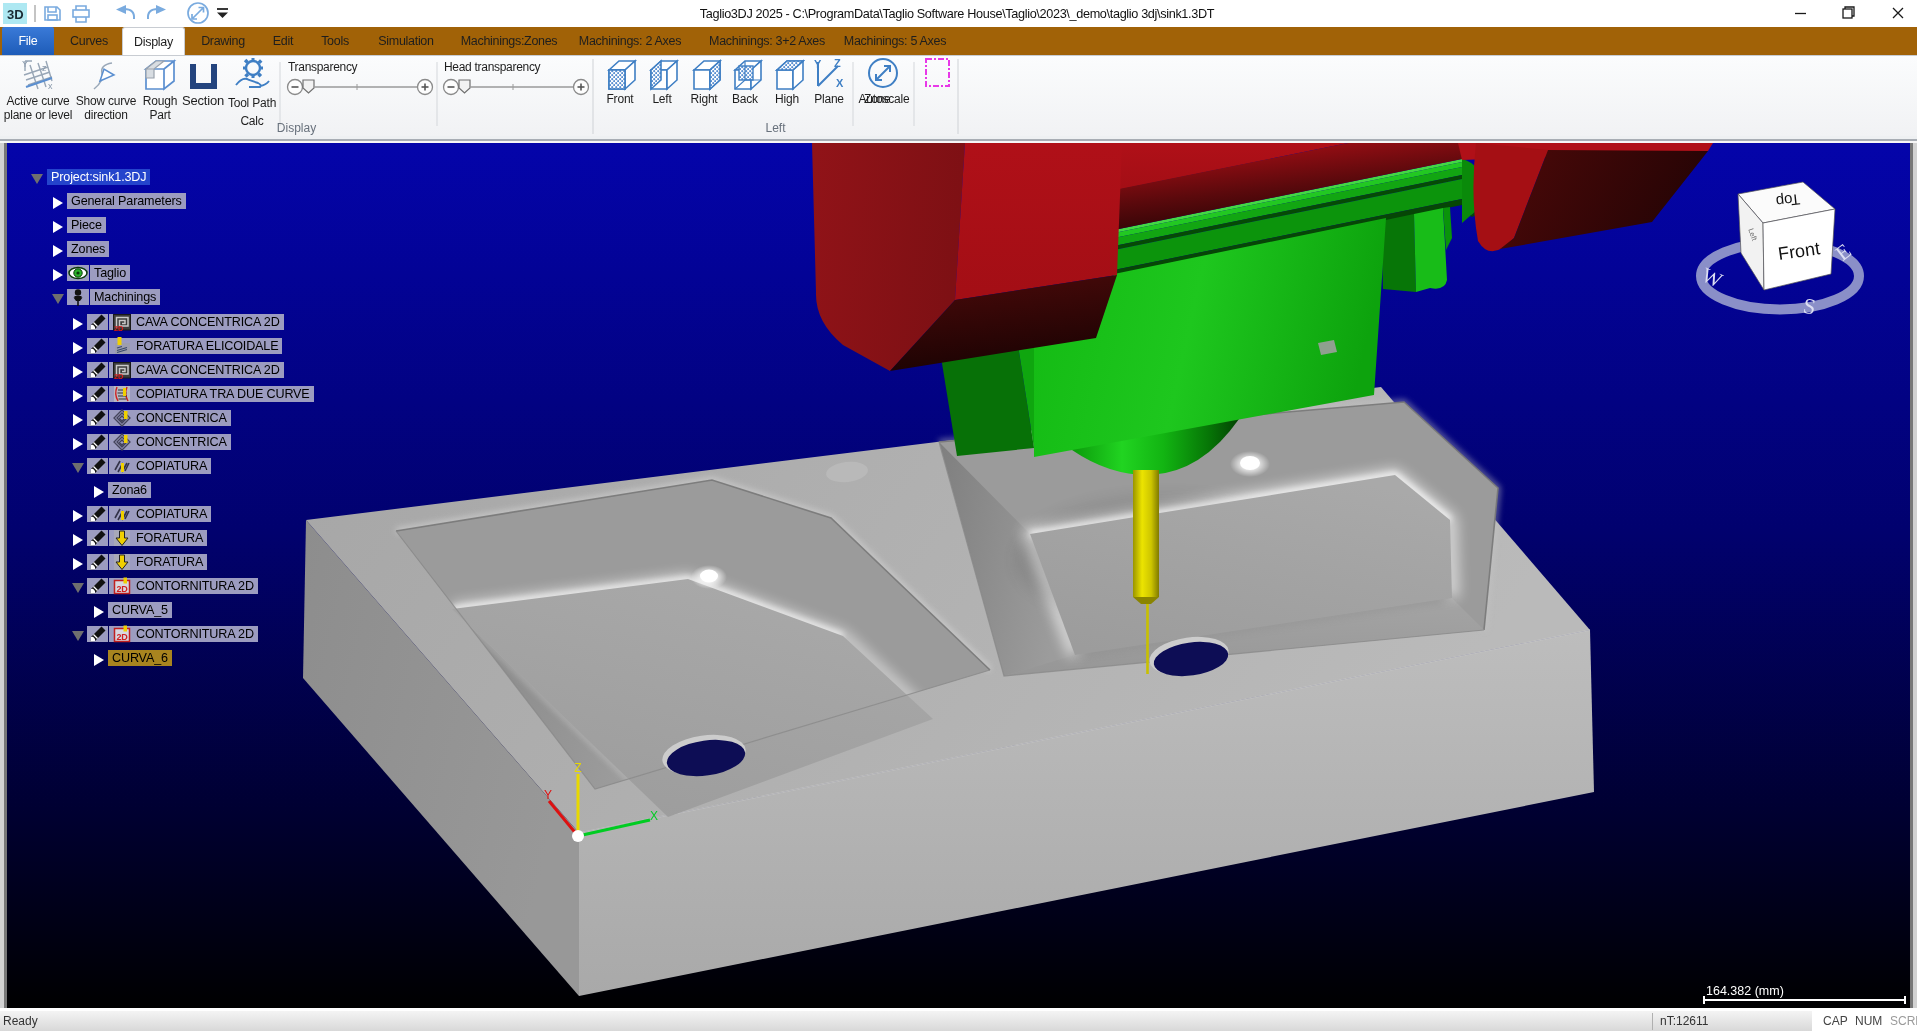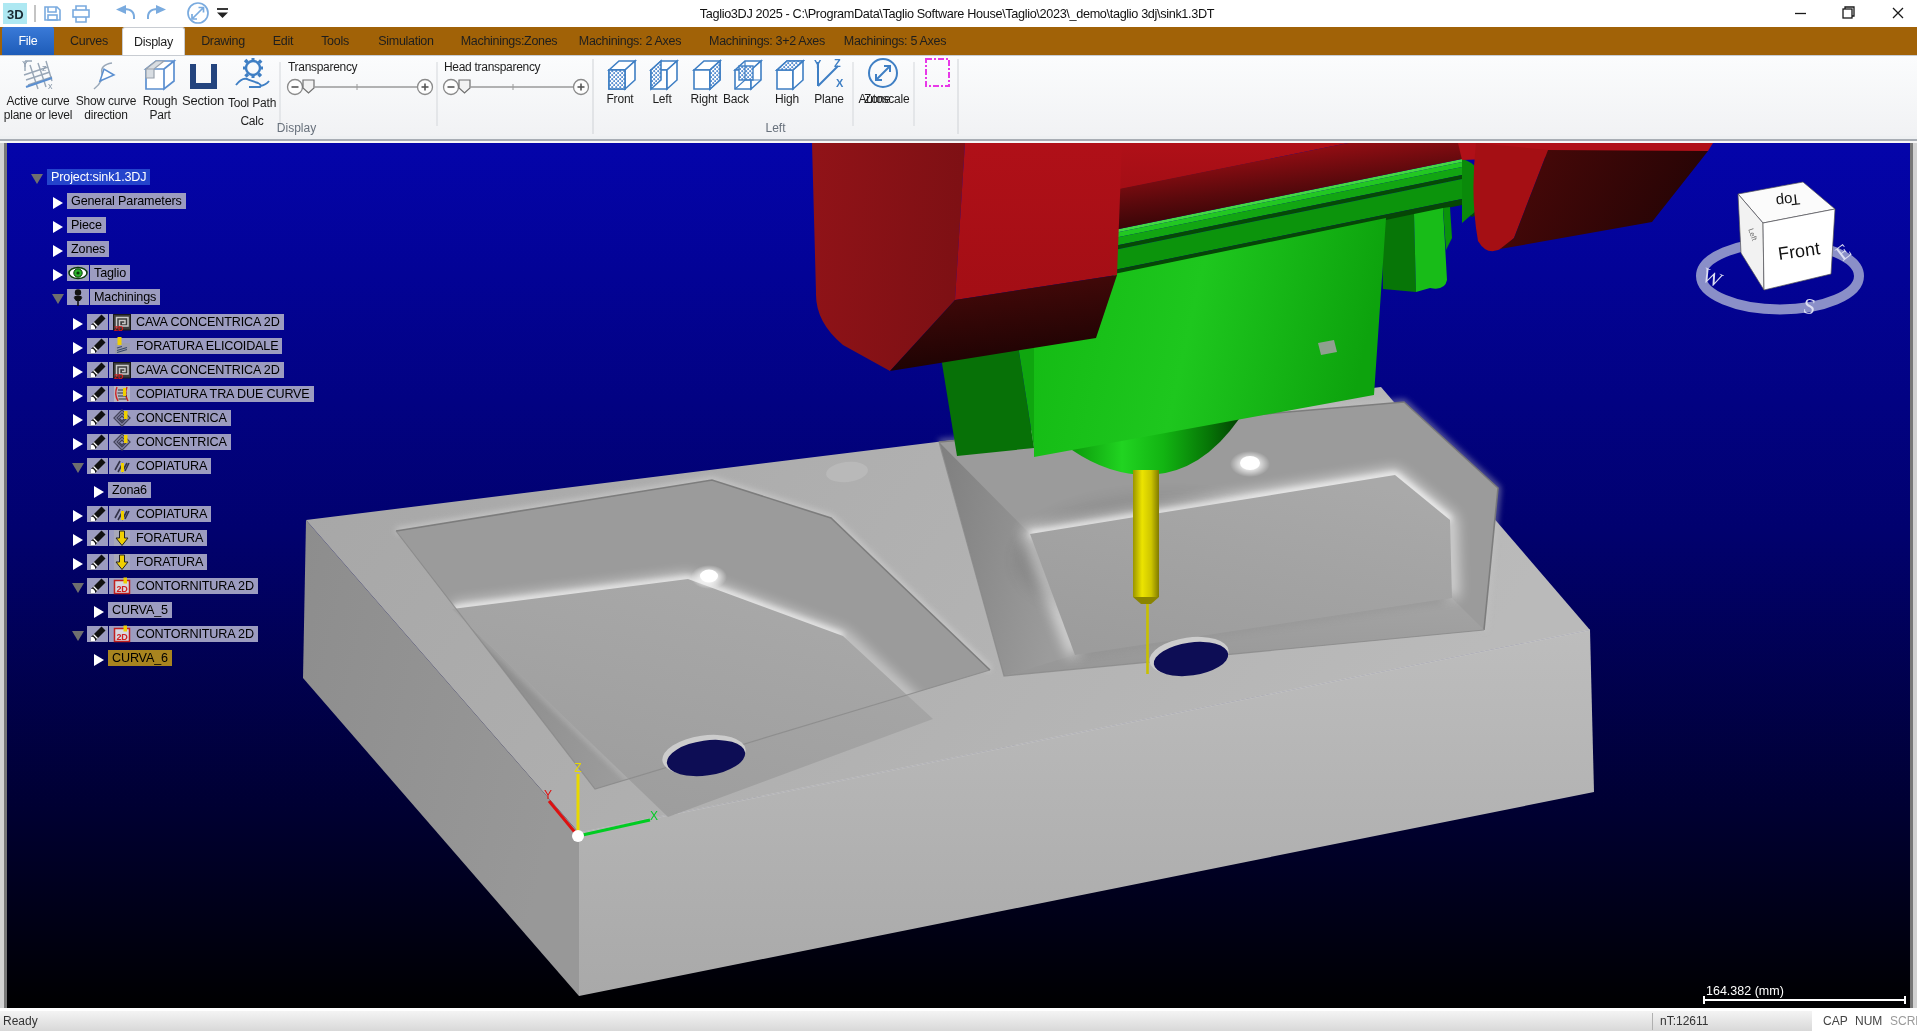--- a/index.html
+++ b/index.html
@@ -642,21 +642,21 @@
 <rect x="926" y="3" width="23" height="27" fill="none" stroke="#e838e8" stroke-width="2" stroke-dasharray="6 2 2 2"></rect>
 </svg>
 <div style="position:absolute;left:-12px;top:38px;width:100px;text-align:center;font-size:12px;letter-spacing:-0.2px;line-height:14px;color:#1e1e1e;">Active curve<br>plane or level</div>
 <div style="position:absolute;left:56px;top:38px;width:100px;text-align:center;font-size:12px;letter-spacing:-0.2px;line-height:14px;color:#1e1e1e;">Show curve<br>direction</div>
 <div style="position:absolute;left:120px;top:38px;width:80px;text-align:center;font-size:12px;letter-spacing:-0.2px;line-height:14px;color:#1e1e1e;">Rough<br>Part</div>
 <div style="position:absolute;left:163px;top:38px;width:80px;text-align:center;font-size:13px;letter-spacing:-0.2px;line-height:14px;color:#1e1e1e;">Section</div>
 <div style="position:absolute;left:212px;top:38px;width:80px;text-align:center;font-size:12px;letter-spacing:-0.2px;line-height:18px;color:#1e1e1e;">Tool Path<br>Calc</div>
 <div style="position:absolute;left:598px;top:36px;width:44px;text-align:center;font-size:12px;letter-spacing:-0.2px;color:#1e1e1e;">Front</div>
 <div style="position:absolute;left:640px;top:36px;width:44px;text-align:center;font-size:12px;letter-spacing:-0.2px;color:#1e1e1e;">Left</div>
 <div style="position:absolute;left:682px;top:36px;width:44px;text-align:center;font-size:12px;letter-spacing:-0.2px;color:#1e1e1e;">Right</div>
-<div style="position:absolute;left:723px;top:36px;width:44px;font-size:12px;letter-spacing:-0.2px;color:#1e1e1e;">Back</div>
+<div style="position:absolute;left:723px;top:36px;width:44px;text-align:center;font-size:12px;letter-spacing:-0.2px;color:#1e1e1e;">Back</div>
 <div style="position:absolute;left:765px;top:36px;width:44px;text-align:center;font-size:12px;letter-spacing:-0.2px;color:#1e1e1e;">High</div>
 <div style="position:absolute;left:806px;top:36px;width:46px;text-align:center;font-size:12px;letter-spacing:-0.2px;color:#1e1e1e;">Plane</div>
 <div style="position:absolute;left:855px;top:36px;width:58px;text-align:center;font-size:12px;letter-spacing:-0.2px;color:#1e1e1e;">Autoscale</div>
 <div style="position:absolute;left:864px;top:36px;width:44px;text-align:left;font-size:12px;letter-spacing:-0.2px;color:#1e1e1e;">Zone</div>
 </div>
 <div class="abs" style="left:0;top:121px;width:1917px;height:15px;background:transparent;">
 <div style="position:absolute;left:0;width:593px;text-align:center;font-size:12px;color:#68717c;">Display</div>
 <div style="position:absolute;left:593px;width:365px;text-align:center;font-size:12px;color:#68717c;">Left</div>
 </div>
 <div class="abs" id="ribbonline"></div>

